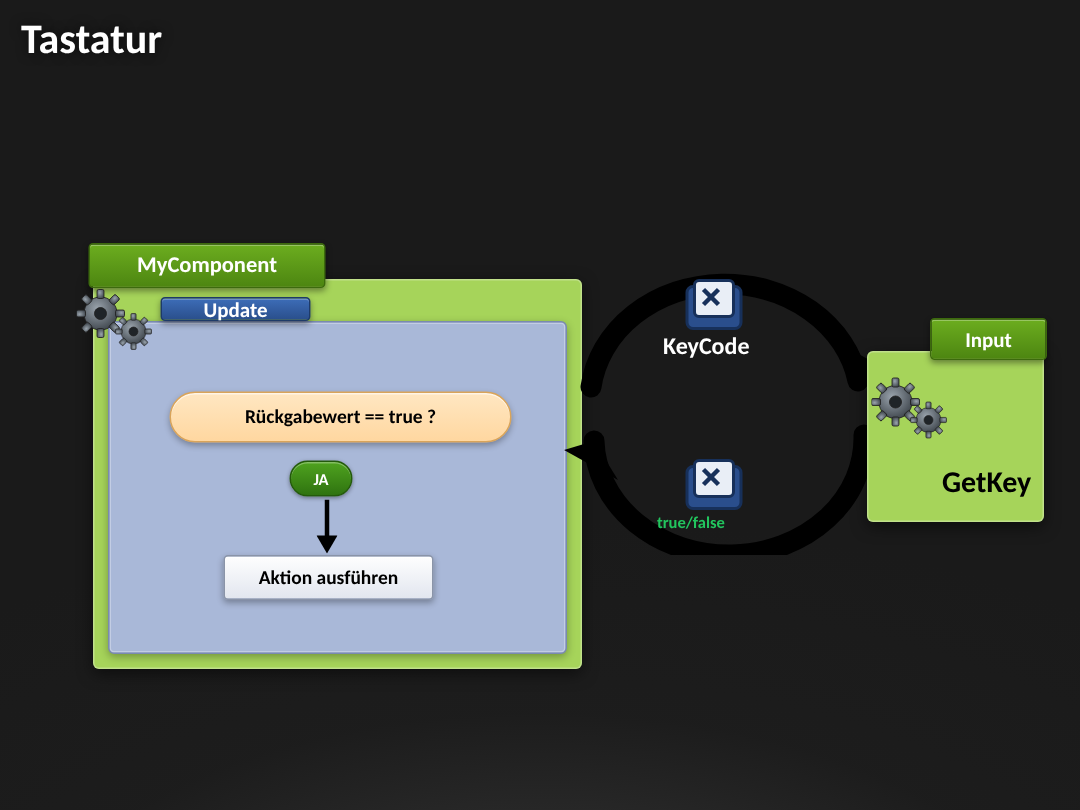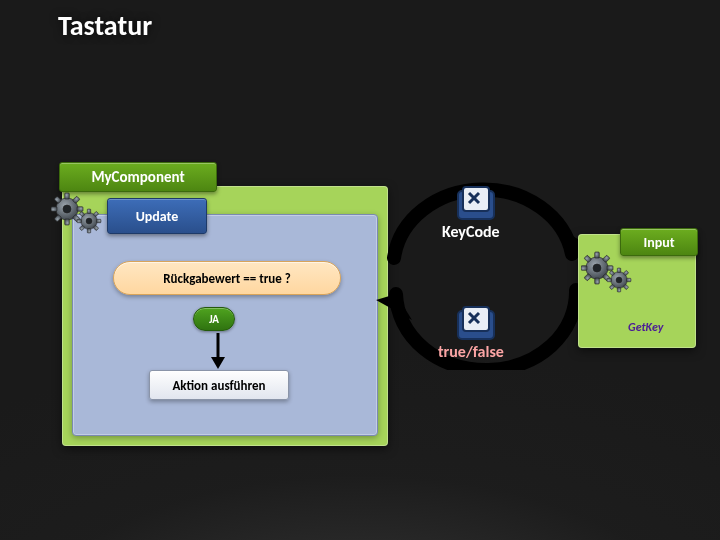--- a/index.html
+++ b/index.html
@@ -8,21 +8,20 @@
     background:
       radial-gradient(ellipse 120% 80% at 50% 120%, rgba(60,60,60,0.9) 0%, rgba(30,30,30,0.6) 40%, rgba(0,0,0,0) 70%),
       #1a1a1a;
     color:#fff;
     position:relative;
   }
   .title {
     position:absolute; top:8px; left:14px;
     font-size:28px; font-weight:700; color:#fff;
     text-shadow:0 0 8px rgba(0,0,0,0.6);
-    margin-left:44px;
   }
   
   .comp-panel {
     position:absolute; left:62px; top:186px; width:326px; height:260px;
     background:#a6d45a;
     border-radius:4px;
     box-shadow:inset 0 0 0 1px rgba(255,255,255,0.3), 0 3px 10px rgba(0,0,0,0.5);
   }
   .comp-tag {
     position:absolute; left:-3px; top:-24px;
@@ -36,21 +35,21 @@
   }
   .update-box {
     position:absolute; left:10px; top:28px; right:10px; bottom:10px;
     background:#a9b8d8;
     border:1px solid #7a8ab0;
     border-radius:4px;
     box-shadow:0 2px 6px rgba(0,0,0,0.3), inset 0 0 0 1px rgba(255,255,255,0.3);
   }
   .update-tag {
     position:absolute; left:34px; top:-17px;
-    width:100px; height:36px;
+    width:100px; height:16px;
     background:linear-gradient(#3d6db8,#2a4f8c);
     border:1px solid #1e3a68;
     border-radius:3px;
     color:#fff; font-size:14px; font-weight:600;
     display:flex; align-items:center; justify-content:center;
     box-shadow:0 2px 4px rgba(0,0,0,0.4), inset 0 1px 0 rgba(255,255,255,0.25);
   }
   .gears {
     position:absolute; left:-22px; top:-24px; width:56px; height:48px;
   }
@@ -93,30 +92,29 @@
   }
   .input-tag {
     position:absolute; right:-2px; top:-22px;
     width:78px; height:28px;
     background:linear-gradient(#6cad1f,#4d8611);
     border:1px solid #3c6a0d;
     border-radius:3px;
     color:#fff; font-size:14px; font-weight:600;
     display:flex; align-items:center; justify-content:center;
     box-shadow:0 2px 4px rgba(0,0,0,0.4), inset 0 1px 0 rgba(255,255,255,0.3);
-    margin-top:16px;
   }
   .getkey-text {
     position:absolute; left:50px; bottom:14px;
-    color:#4c1d95; font-size:12px; font-weight:700;font-style:italic;
+    color:#000000; font-size:20px; font-weight:700;
   }
   .gears2 { position:absolute; left:3px; top:16px; width:56px; height:48px; }
   
   .label-keycode { position:absolute; left:442px; top:222px; color:#fff; font-size:16px; font-weight:700; }
-  .label-tf { position:absolute; left:438px; top:342px; color:#fca5a5; font-size:16px; font-weight:700; }
+  .label-tf { position:absolute; left:438px; top:342px; color:#22c55e; font-size:11px; font-weight:700; }
   
   .keycap { position:absolute; width:40px; height:38px; }
   .kc1 { left:456px; top:183px; }
   .kc2 { left:456px; top:303px; }
   
   .cycle { position:absolute; left:372px; top:176px; width:228px; height:194px; }
 </style>
 </head>
 <body>
 

